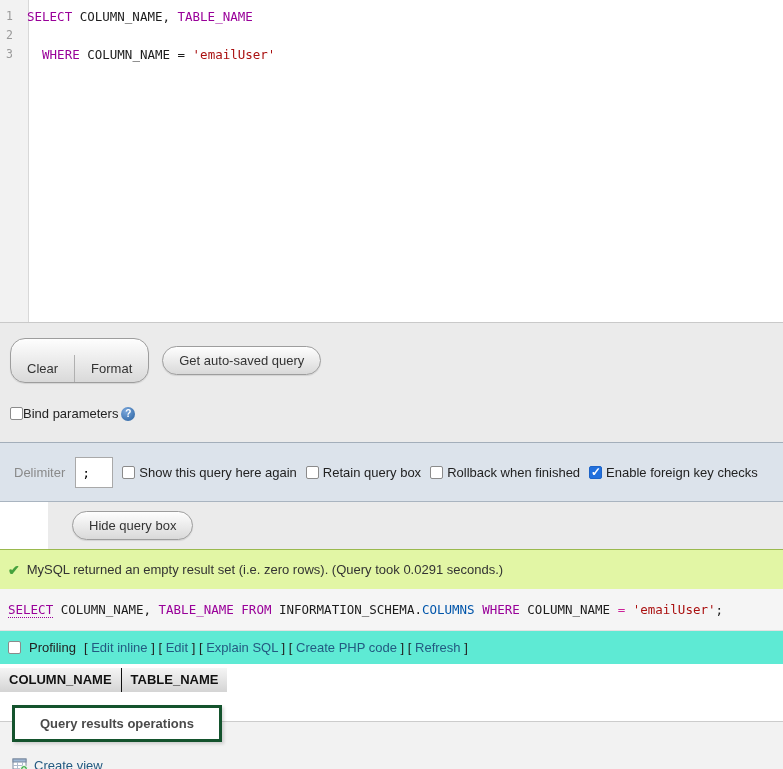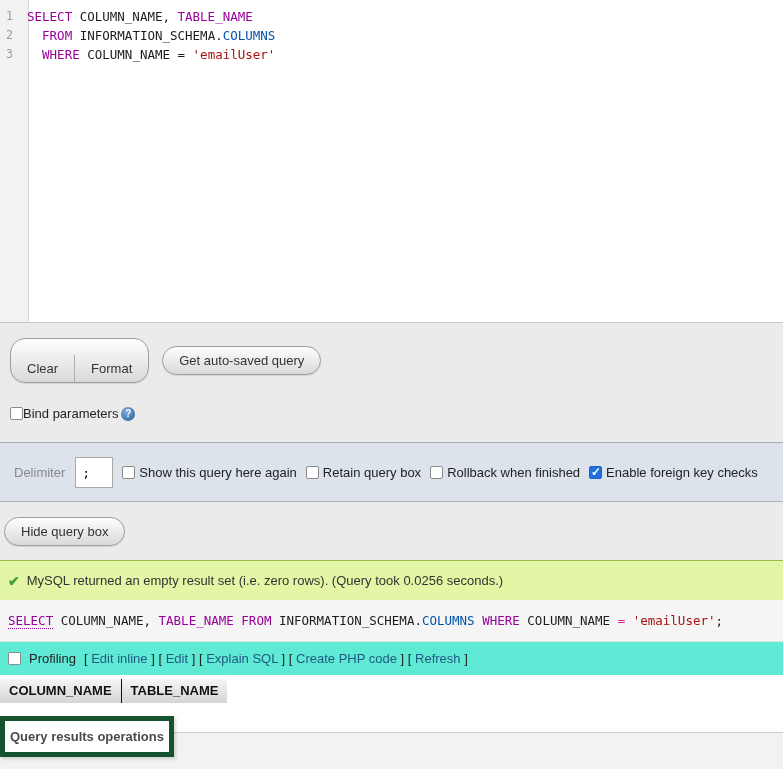--- a/index.html
+++ b/index.html
@@ -58,22 +58,22 @@
   .delim-bar { height:60px; background:#dce3eb; border-top:1px solid #a3aeba;
                border-bottom:1px solid #a9b4c0; display:flex; align-items:center;
                padding-left:14px; }
   .delim-label { color:#8a8a8a; margin-right:10px; }
   .delim-input { width:38px; height:31px; border:1px solid #a9a9a9; background:#fff;
                  font-family:"DejaVu Sans Mono", monospace; font-size:13px;
                  padding:2px 6px; }
   .cb-item { display:flex; align-items:center; gap:4px; margin-left:9px; cursor:pointer;justify-content:center; }
 
   
-  .panel2 { height:58px; background:#ebebeb; display:flex; align-items:center;
-            padding-left:4px; }
+  .panel2 { height:47px; background:#ebebeb; display:flex; align-items:center;
+            padding-left:24px;margin-left:48px; }
 
   
   .success { height:40px; background:#e2f6a5; border-top:1px solid #9ab94e;
              display:flex; align-items:center; gap:7px; padding-left:8px; color:#333; }
   .check-ico { color:#45a13c; font-size:14px; font-weight:bold; }
 
   
   .echo { height:42px; background:#f5f5f5; border-bottom:1px solid #e2e2e2;
           display:flex; align-items:center; padding-left:8px;
           font-family:"DejaVu Sans Mono", monospace; font-size:12.5px; white-space:pre; }
@@ -87,43 +87,42 @@
   
   .thead { display:inline-flex; margin-top:4px; }
   .th { font-weight:bold; color:#111; padding:4px 9px; line-height:16px;
         background:linear-gradient(#f5f5f5,#d4d4d4); }
   .th + .th { border-left:1px solid #111; }
 
   
   .result-ops { position:relative; margin-top:13px; height:69px; }
   .fieldset-bg { position:absolute; top:16px; left:0; right:0; bottom:0;
                  background:#f2f2f2; border-top:1px solid #ccc; }
-  .legend { position:absolute; top:0; left:0; z-index:2; background:#fff;
-            border:5px solid #14532d; padding:8px 5px; font-weight:bold; color:#4a4a4a;
+  .legend { position:absolute; top:0; left:12px; z-index:2; background:#fff;
+            border:3px solid #14532d; padding:8px 25px; font-weight:bold; color:#4a4a4a;
             box-shadow:2px 2px 3px rgba(0,0,0,.15); }
   .create-view { position:absolute; left:12px; top:52px; z-index:2;
                  display:flex; align-items:center; gap:6px;
                  color:#235a81; text-decoration:none; cursor:pointer; }
 </style>
 </head>
 <body>
 
 
 
 
 <div class="editor">
   <div class="gutter-bg"></div>
   <div class="cm-lines" id="editor-lines">
       <div class="cm-line">
         <span class="cm-num">1</span>
         <span class="cm-code"><span class="tok-kw">SELECT</span><span class="tok-id"> COLUMN_NAME, </span><span class="tok-kw">TABLE_NAME</span></span>
       </div>
       <div class="cm-line">
         <span class="cm-num">2</span>
-        <span class="cm-code"><span class="tok-id">  </span><span class="tok-kw">FROM</span><span class="tok-id"> INFORMATION_SCHEMA.</span><span class="tok-bi">COLUMNS</span></span>
       </div>
       <div class="cm-line">
         <span class="cm-num">3</span>
         <span class="cm-code"><span class="tok-id">  </span><span class="tok-kw">WHERE</span><span class="tok-id"> COLUMN_NAME = </span><span class="tok-str">'emailUser'</span></span>
       </div>
     </div>
 </div>
 
 
 <div class="panel1">
@@ -166,21 +165,21 @@
 </div>
 
 
 <div class="panel2">
   <span class="pill">Hide query box</span>
 </div>
 
 
 <div class="success">
   <span class="check-ico">✔</span>
-  <span>MySQL returned an empty result set (i.e. zero rows). (Query took 0.0256 seconds.)</span>
+  <span>MySQL returned an empty result set (i.e. zero rows). (Query took 0.0291 seconds.)</span>
 </div>
 
 
 <div class="echo" id="echo-sql"><span class="tok-kw tok-lnk">SELECT</span><span class="tok-id"> </span><span class="tok-id">COLUMN_NAME, </span><span class="tok-kw">TABLE_NAME</span><span class="tok-id"> </span><span class="tok-kw">FROM</span><span class="tok-id"> INFORMATION_SCHEMA.</span><span class="tok-bi">COLUMNS</span><span class="tok-id"> </span><span class="tok-kw">WHERE</span><span class="tok-id"> COLUMN_NAME </span><span class="tok-eq">=</span><span class="tok-id"> </span><span class="tok-str">'emailUser'</span><span class="tok-id">;</span></div>
 
 
 <div class="profiling">
   <span class="cb"></span>
   <span>Profiling</span>
   <span id="profiling-links"><span class="bracket">[ </span><a class="plink">Edit inline</a><span class="bracket"> ]</span><span class="bracket"> [ </span><a class="plink">Edit</a><span class="bracket"> ]</span><span class="bracket"> [ </span><a class="plink">Explain SQL</a><span class="bracket"> ]</span><span class="bracket"> [ </span><a class="plink">Create PHP code</a><span class="bracket"> ]</span><span class="bracket"> [ </span><a class="plink">Refresh</a><span class="bracket"> ]</span></span>

